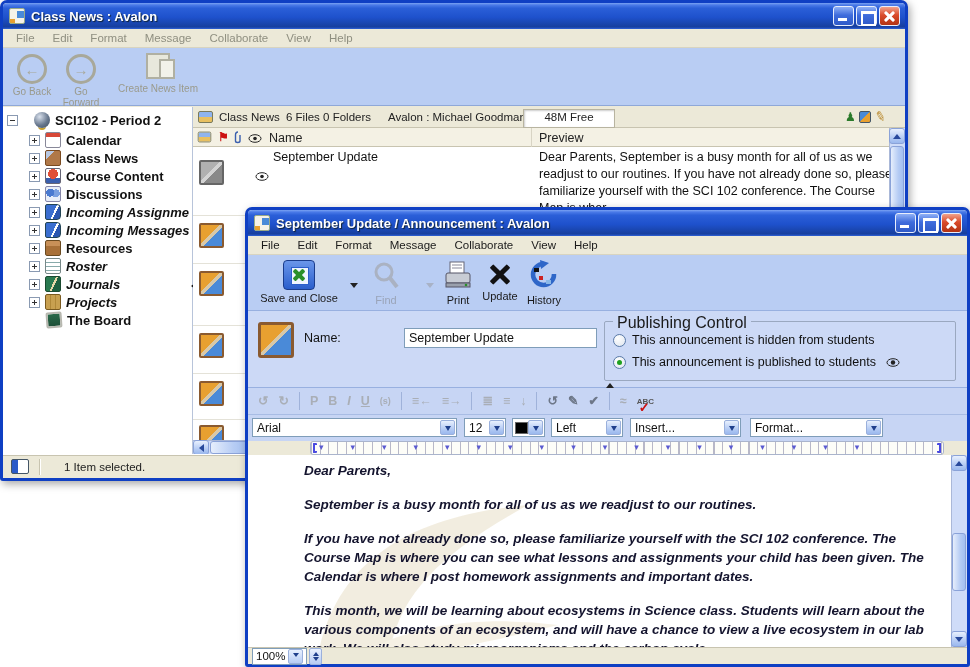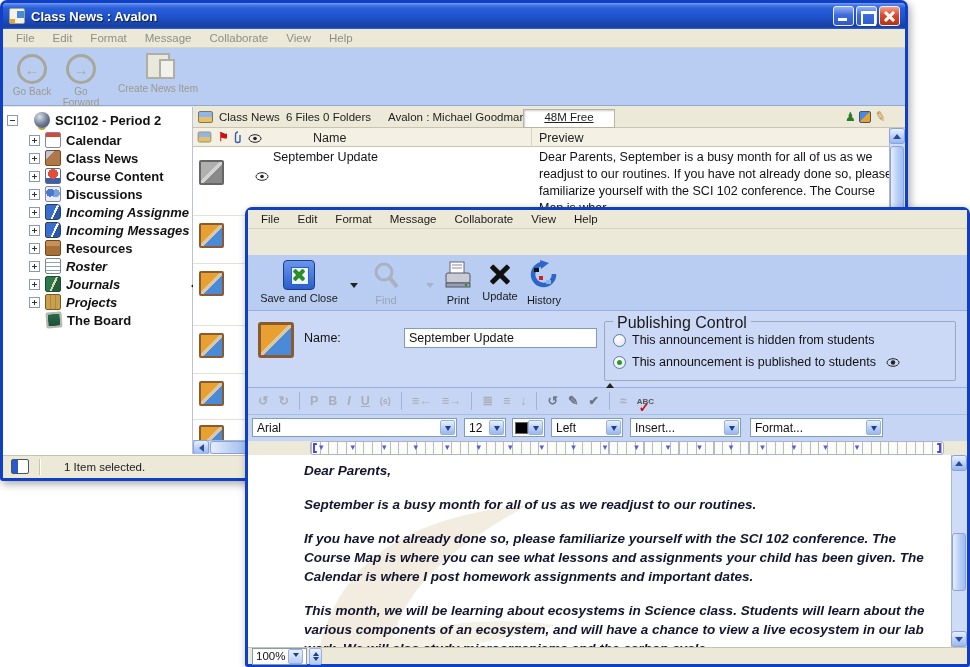--- a/index.html
+++ b/index.html
@@ -249,39 +249,39 @@
         <span class="lbl">The Board</span>
       </div>
     </div>
     <div class="blacktri-left" style="left:183px;top:278px;"></div>
 
     <div class="statusrow" style="left:190px;top:104px;width:712px;height:21px;">
       <div class="fold16 abs" style="left:5px;top:4px;"></div>
       <span class="abs" style="left:26px;top:4px;">Class News</span>
       <span class="abs" style="left:93px;top:4px;">6 Files 0 Folders</span>
       <span class="abs" style="left:195px;top:4px;">Avalon : Michael Goodman</span>
-      <div class="freebox" style="left:330px;top:2px;width:92px;height:19px;text-decoration:underline;">
+      <div class="freebox" style="left:330px;top:2px;width:92px;height:19px;">
         <span>48M Free</span>
       </div>
       <span class="abs" style="left:652px;top:3px;color:#2a7a2a;font-size:12px">♟</span>
       <div class="abs" style="left:666px;top:4px;width:12px;height:12px;border-radius:2px;background:linear-gradient(135deg,#4a8ad8 0 7px,#e8a030 7px);border:1px solid #456"></div>
       <span class="abs" style="left:682px;top:2px;color:#b8872a;font-size:13px;transform:rotate(15deg)">✎</span>
     </div>
 
     <div class="hdrrow" style="left:190px;top:125px;width:698px;height:19px;">
       <div class="fold16 abs" style="left:4px;top:3px;transform:scale(.9)"></div>
       <span class="abs flagicon" style="left:25px;top:3px;">⚑</span>
       <svg class="abs" style="left:40px;top:3px;" width="10" height="14" viewBox="0 0 10 14">
           <path d="M5 1 C2.5 1 2.5 4 2.5 4 L2.5 10 C2.5 12 7 12 7 10 L7 4" fill="none" stroke="#3a5fae" stroke-width="1.4"></path>
         </svg>
       <svg class="abs" style="left:55px;top:6px;" width="14" height="9" viewBox="0 0 14 9">
           <ellipse cx="7" cy="4.5" rx="6" ry="3.8" fill="none" stroke="#222"></ellipse>
           <circle cx="7" cy="4.5" r="1.8" fill="#222"></circle>
         </svg>
-      <span class="abs" style="left:76px;top:3px;margin-left:44px;">Name</span>
+      <span class="abs" style="left:76px;top:3px;">Name</span>
       <div class="colsep" style="left:338px;top:0;height:19px"></div>
       <span class="abs" style="left:346px;top:3px;">Preview</span>
     </div>
 
     <div class="abs" style="left:190px;top:144px;width:698px;height:293px;background:#fff;overflow:hidden;">
       <div class="annicon gray" style="left:6px;top:13px;"></div>
       <svg class="abs" style="left:62px;top:25px;" width="14" height="9" viewBox="0 0 14 9">
           <ellipse cx="7" cy="4.5" rx="6" ry="3.8" fill="none" stroke="#222"></ellipse>
           <circle cx="7" cy="4.5" r="1.8" fill="#222"></circle>
         </svg>
@@ -314,20 +314,29 @@
     </div>
 
     <div class="statusbar" style="left:0;bottom:0;width:902px;height:24px;padding:0 8px;gap:10px;">
       <div class="panelicon"></div>
       <div class="vsep"></div>
       <span style="margin-left:14px">1 Item selected.</span>
     </div>
   </div>
 
   <div class="win" style="left:245px;top:207px;width:725px;height:460px;">
+    <div class="titlebar">
+      <div class="appicon"></div>
+      <span class="titletxt">September Update / Announcement : Avalon</span>
+      <div class="capbtns">
+        <div class="capbtn minb"></div>
+        <div class="capbtn maxb"></div>
+        <div class="capbtn close"></div>
+      </div>
+    </div>
     <div class="menubar menu-dark">
       <span class="menuitem">File</span>
       <span class="menuitem">Edit</span>
       <span class="menuitem">Format</span>
       <span class="menuitem">Message</span>
       <span class="menuitem">Collaborate</span>
       <span class="menuitem">View</span>
       <span class="menuitem">Help</span>
     </div>
 

